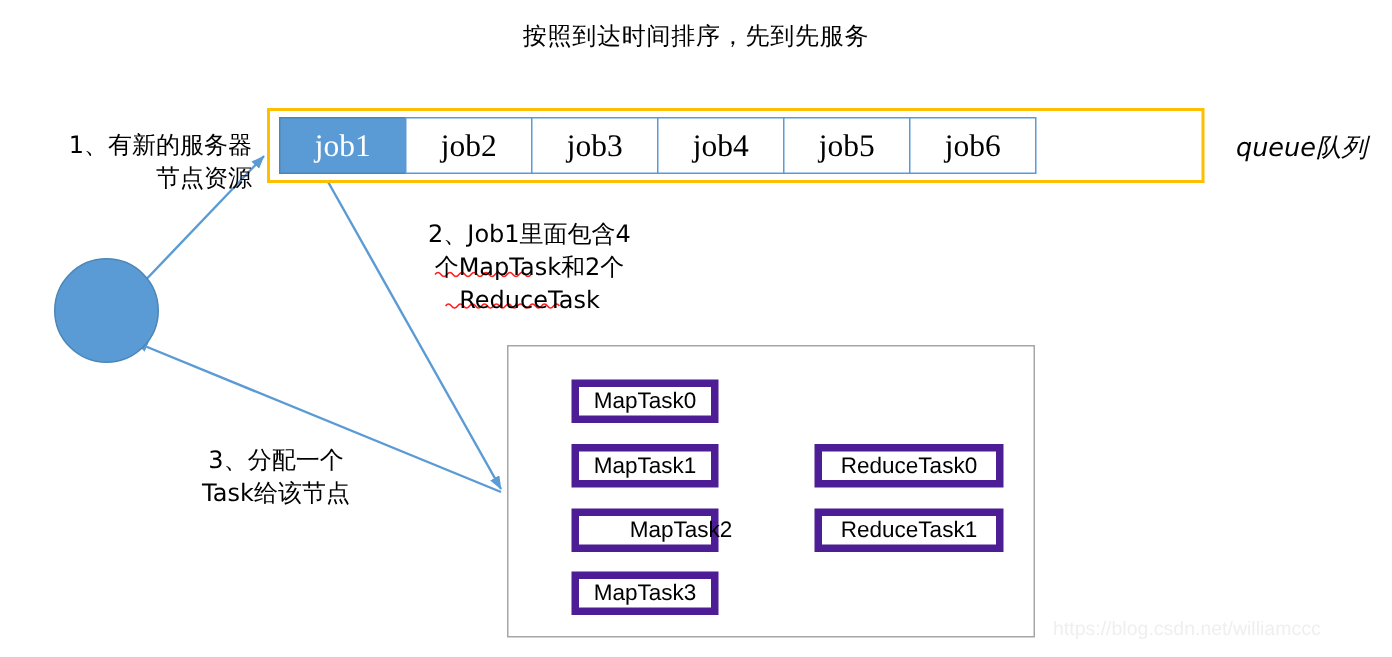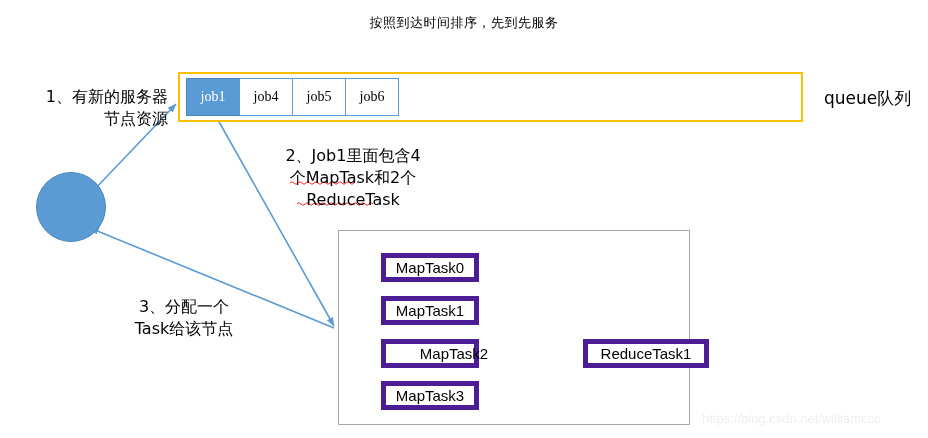--- a/index.html
+++ b/index.html
@@ -25,21 +25,21 @@
     pointer-events: none;
   }
 
   
   #diagram-title {
     position: absolute;
     left: 0;
     top: 14px;
     width: 928px;
     text-align: center;
-    font-size: 13px;
+    font-size: 16px;
     font-family: "DejaVu Sans", "Liberation Sans", sans-serif;
     letter-spacing: 0.5px;
     white-space: nowrap;
   }
 
   
   #queue-container {
     position: absolute;
     left: 178px;
     top: 72px;
@@ -50,48 +50,49 @@
     box-sizing: border-box;
   }
   #queue-cells {
     position: absolute;
     left: 186px;
     top: 78px;
     height: 38px;
     display: flex;
   }
   .job-cell {
-    width: 54px;
+    width: 85px;
     height: 38px;
     box-sizing: border-box;
     border: 1px solid #5b9bd5;
     margin-left: -1px;
     display: flex;
     align-items: center;
     justify-content: center;
     font-family: "Liberation Serif", "DejaVu Serif", serif;
-    font-size: 14px;
+    font-size: 21px;
     background: #ffffff;
     color: #000000;
   }
   .job-cell:first-child { margin-left: 0; }
   .job-cell.active {
     background: #5b9bd5;
     border-color: #4a86b8;
     color: #ffffff;
   }
 
   
   #queue-label {
     position: absolute;
     left: 824px;
     top: 87px;
     font-size: 17px;
     font-family: "DejaVu Sans", "Liberation Sans", sans-serif;
     white-space: nowrap;
+    font-style: italic;
   }
 
   
   .annotation {
     position: absolute;
     font-size: 16px;
     font-family: "DejaVu Sans", "Liberation Sans", sans-serif;
     line-height: 1.38;
     white-space: pre-line;
     color: #000000;
@@ -152,21 +153,21 @@
     font-family: "Liberation Sans", "DejaVu Sans", sans-serif;
     color: #000000;
   }
   .map-task { left: 381px; width: 98px; }
   .reduce-task { left: 543px; width: 126px; }
   #map-task-0 { top: 253px; }
   #map-task-1 { top: 296px; }
   #map-task-2 { top: 339px; padding-left: 48px; }
   #map-task-3 { top: 381px; }
   #reduce-task-0 { top: 296px; }
-  #reduce-task-1 { top: 339px; margin-left: 40px; }
+  #reduce-task-1 { top: 339px; }
 
   
   #watermark {
     position: absolute;
     left: 702px;
     top: 411px;
     font-size: 13px;
     color: #efefef;
     font-family: "Liberation Sans", "DejaVu Sans", sans-serif;
     white-space: nowrap;
@@ -195,20 +196,22 @@
     <path d="M 290 183 q 2 -2.6 4 0 q 2 2.6 4 0 q 2 -2.6 4 0 q 2 2.6 4 0 q 2 -2.6 4 0 q 2 2.6 4 0 q 2 -2.6 4 0 q 2 2.6 4 0 q 2 -2.6 4 0 q 2 2.6 4 0 q 2 -2.6 4 0 q 2 2.6 4 0 q 2 -2.6 4 0 q 2 2.6 4 0 q 2 -2.6 4 0 q 2 2.6 4 0" stroke="#ff2020" stroke-width="1" fill="none"></path>
     <path d="M 297 204 q 2 -2.6 4 0 q 2 2.6 4 0 q 2 -2.6 4 0 q 2 2.6 4 0 q 2 -2.6 4 0 q 2 2.6 4 0 q 2 -2.6 4 0 q 2 2.6 4 0 q 2 -2.6 4 0 q 2 2.6 4 0 q 2 -2.6 4 0 q 2 2.6 4 0 q 2 -2.6 4 0 q 2 2.6 4 0 q 2 -2.6 4 0 q 2 2.6 4 0 q 2 -2.6 4 0 q 2 2.6 4 0 q 2 -2.6 4 0" stroke="#ff2020" stroke-width="1" fill="none"></path>
   </svg>
 
   <div id="diagram-title">按照到达时间排序，先到先服务</div>
 
   <div id="queue-container"></div>
 
   <div id="queue-cells">
     <div class="job-cell active">job1</div>
+    <div class="job-cell">job2</div>
+    <div class="job-cell">job3</div>
     <div class="job-cell">job4</div>
     <div class="job-cell">job5</div>
     <div class="job-cell">job6</div>
   </div>
 
   <div id="queue-label">queue队列</div>
 
   <div class="annotation" id="annotation-1">1、有新的服务器
 节点资源</div>
   <div class="annotation" id="annotation-2">2、Job1里面包含4
@@ -219,17 +222,18 @@
 
   <div id="server-node"></div>
 
   <div id="task-panel"></div>
 
   <div class="task-box map-task" id="map-task-0">MapTask0</div>
   <div class="task-box map-task" id="map-task-1">MapTask1</div>
   <div class="task-box map-task" id="map-task-2">MapTask2</div>
   <div class="task-box map-task" id="map-task-3">MapTask3</div>
 
+  <div class="task-box reduce-task" id="reduce-task-0">ReduceTask0</div>
   <div class="task-box reduce-task" id="reduce-task-1">ReduceTask1</div>
 
   <div id="watermark">https://blog.csdn.net/williamccc</div>
 
 </div>
 
 </body></html>

